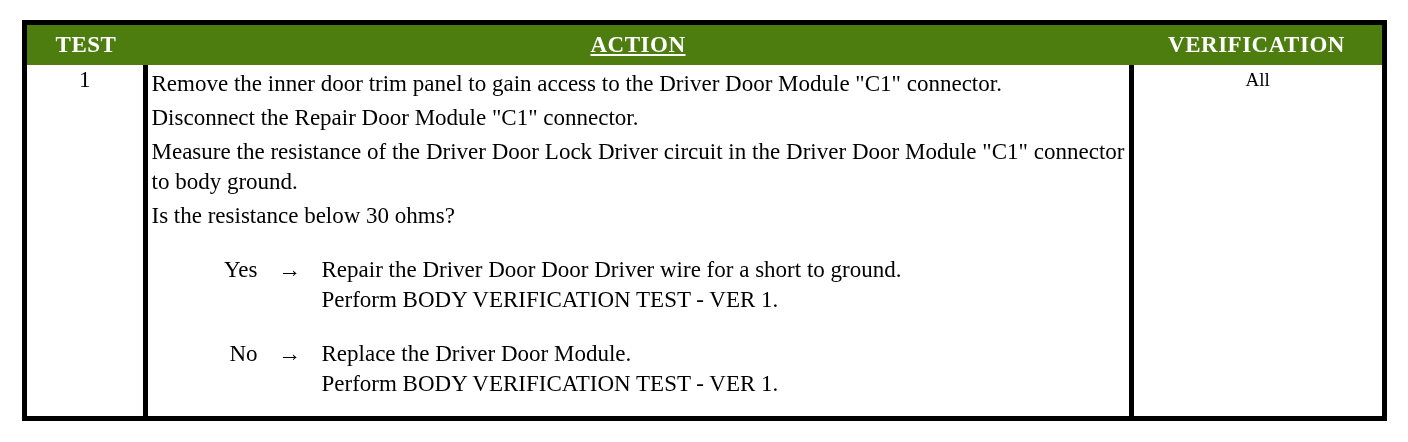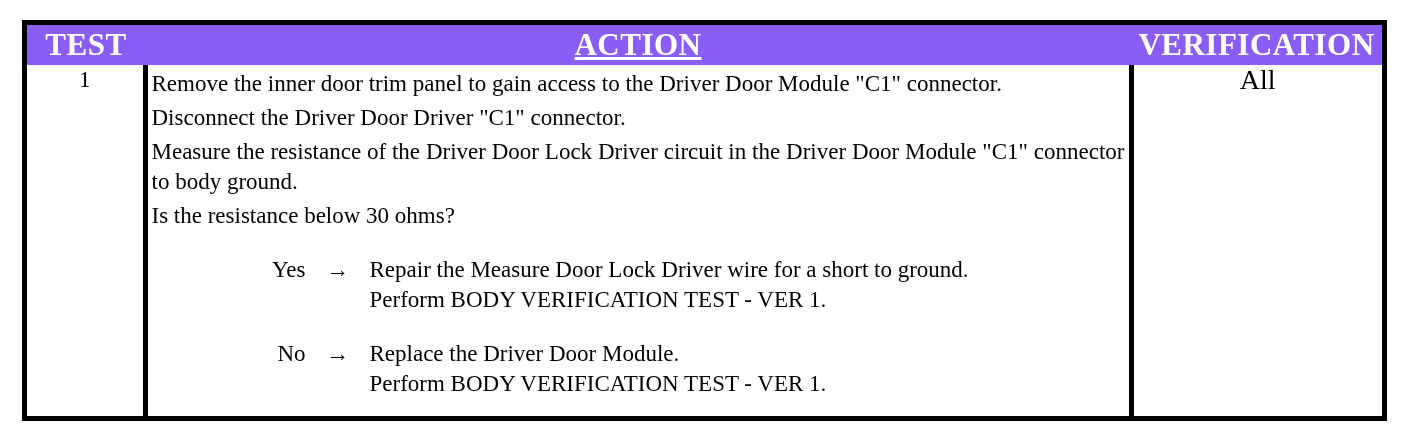--- a/index.html
+++ b/index.html
@@ -28,24 +28,24 @@
     left: 22px;
     top: 20px;
     width: 1365px;
     border-collapse: collapse;
     table-layout: fixed;
     border: 5px solid #000000;
   }
 
   
   .diag-table thead th {
-    background: #8b5cf6;
+    background: #4d7c0f;
     color: #ffffff;
     font-weight: bold;
-    font-size: 31px;
+    font-size: 23px;
     line-height: 40px;
     height: 40px;
     padding: 0;
     text-align: center;
     vertical-align: middle;
     letter-spacing: 0.5px;
     border: 0;
   }
   th.col-test   { width: 118px; }
   th.col-action { width: 986px; text-decoration: underline; }
@@ -64,21 +64,21 @@
 
   .cell-test {
     text-align: center;
     font-size: 23px;
     line-height: 30px;
     padding-top: 10px;
   }
 
   .cell-appl {
     text-align: center;
-    font-size: 28px;
+    font-size: 19px;
     line-height: 30px;
     padding-top: 10px;
   }
 
   .cell-action {
     padding: 10px 8px 8px 11px;
     font-size: 23px;
     line-height: 30px;
   }
 
@@ -90,21 +90,21 @@
     font-size: 23px;
     line-height: 30px;
   }
   .action-intro p.nojust {
     text-align: left;
   }
 
   
   .branches {
     margin-top: 24px;
-    padding-left: 104px;
+    padding-left: 56px;
   }
   .branch {
     display: flex;
     align-items: flex-start;
     margin-bottom: 24px;
   }
   .branch:last-child { margin-bottom: 17px; }
 
   .branch-label {
     width: 54px;
@@ -141,32 +141,32 @@
       </tr>
     </thead>
     <tbody>
       <tr>
 
         <td class="first-col cell-test">1</td>
 
         <td class="cell-action">
           <div class="action-intro">
             <p>Remove the inner door trim panel to gain access to the Driver Door Module "C1" connector.</p>
-            <p class="nojust">Disconnect the Driver Door Driver "C1" connector.</p>
+            <p class="nojust">Disconnect the Repair Door Module "C1" connector.</p>
             <p>Measure the resistance of the Driver Door Lock Driver circuit in the Driver Door Module "C1" connector to body ground.</p>
             <p class="nojust">Is the resistance below 30 ohms?</p>
           </div>
 
           <div class="branches">
 
             <div class="branch">
               <div class="branch-label">Yes</div>
               <div class="branch-arrow">→</div>
               <div class="branch-body">
-                <div>Repair the Measure Door Lock Driver wire for a short to ground.</div>
+                <div>Repair the Driver Door Door Driver wire for a short to ground.</div>
                 <div>Perform BODY VERIFICATION TEST - VER 1.</div>
               </div>
             </div>
 
             <div class="branch">
               <div class="branch-label">No</div>
               <div class="branch-arrow">→</div>
               <div class="branch-body">
                 <div>Replace the Driver Door Module.</div>
                 <div>Perform BODY VERIFICATION TEST - VER 1.</div>

